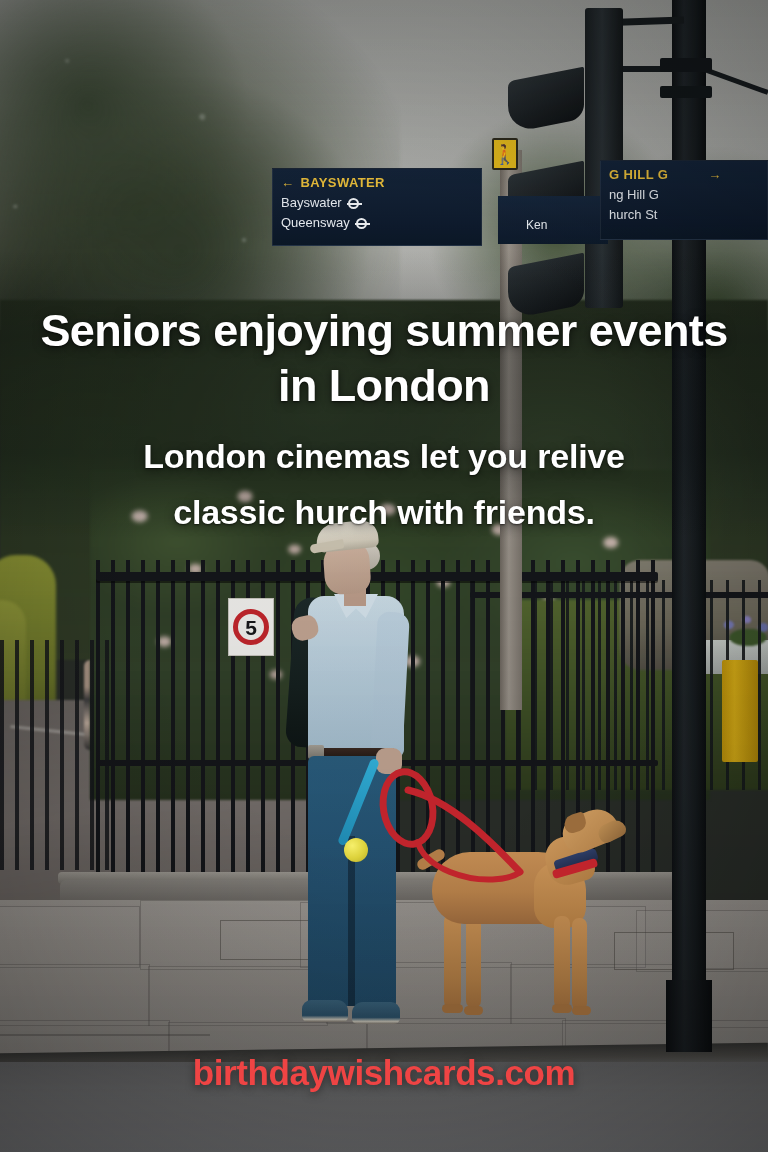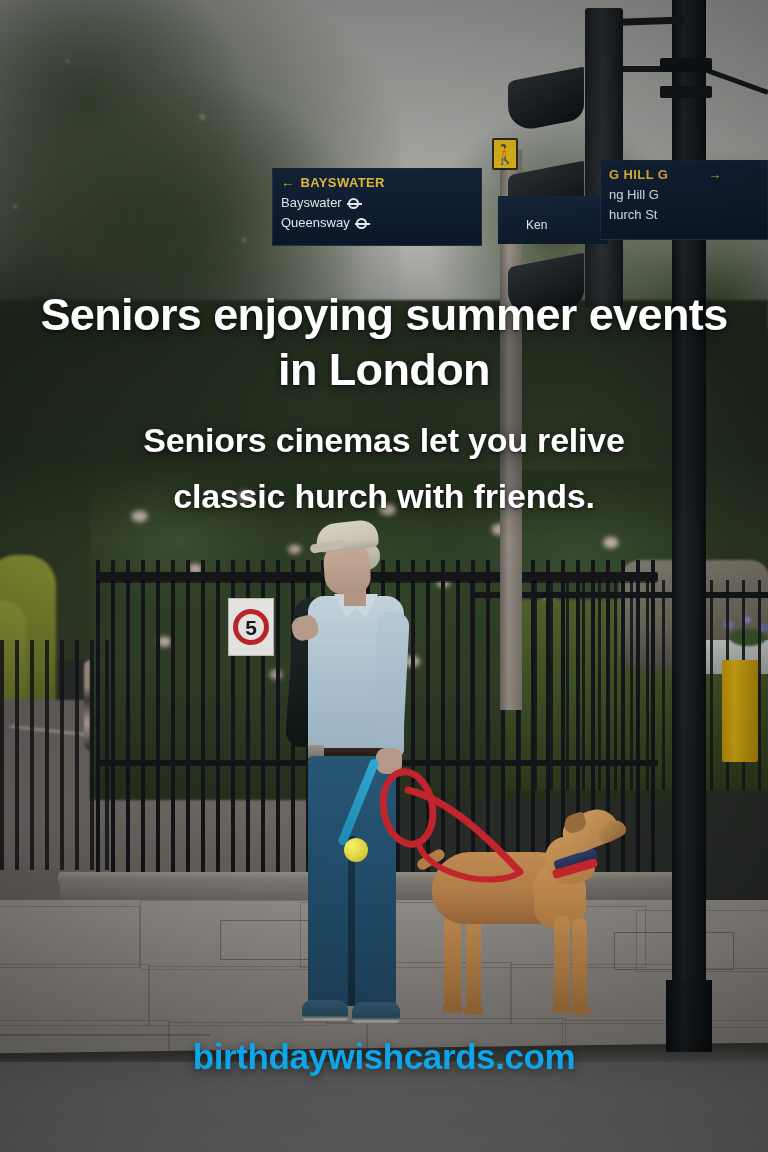--- a/index.html
+++ b/index.html
@@ -516,21 +516,21 @@
   .vignette {
     position:absolute; inset:0;
     background:radial-gradient(ellipse 78% 70% at 50% 46%, rgba(0,0,0,0) 40%, rgba(0,0,0,.30) 100%);
   }
   .text-scrim {
     position:absolute; left:0; top:250px; width:768px; height:290px;
     background:linear-gradient(180deg, rgba(8,12,14,0) 0%, rgba(8,12,14,.30) 30%, rgba(8,12,14,.30) 70%, rgba(8,12,14,0) 100%);
   }
 
   
-  .overlay { position:absolute; inset:0; z-index:20; }
+  .overlay { position:absolute; inset:0; z-index:20;margin-top:16px; }
   .headline {
     position:absolute; left:0; top:288px; width:768px;
     text-align:center;
     color:#ffffff;
     font-size:45px;
     font-weight:700;
     line-height:1.22;
     letter-spacing:-.6px;
     text-shadow:0 2px 10px rgba(0,0,0,.55), 0 1px 2px rgba(0,0,0,.6);
     padding:0 2px;
@@ -541,21 +541,21 @@
     color:#ffffff;
     font-size:34px;
     font-weight:700;
     line-height:1.66;
     letter-spacing:-.2px;
     text-shadow:0 2px 10px rgba(0,0,0,.5), 0 1px 2px rgba(0,0,0,.55);
   }
   .watermark {
     position:absolute; left:0; top:1037px; width:768px;
     text-align:center;
-    color:#0ea5e9;
+    color:#ef4444;
     font-size:35px;
     font-weight:700;
     letter-spacing:-.4px;
     text-shadow:0 2px 8px rgba(0,0,0,.5);
   }
 </style>
 </head>
 <body>
 
 <div class="card">
@@ -722,19 +722,19 @@
     <div class="vignette"></div>
     <div class="text-scrim"></div>
   </div>
 
   <div class="overlay">
     <div class="headline">
       <div>Seniors enjoying summer events</div>
       <div>in London</div>
     </div>
     <div class="subline">
-      <div>Seniors cinemas let you relive</div>
+      <div>London cinemas let you relive</div>
       <div>classic hurch with friends.</div>
     </div>
     <div class="watermark">birthdaywishcards.com</div>
   </div>
 
 </div>
 
 </body></html>

